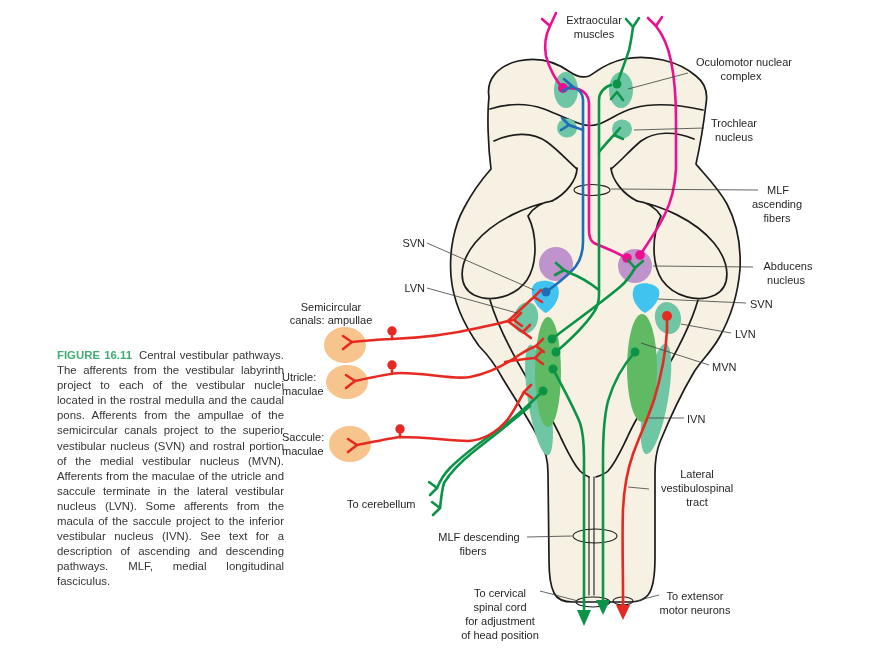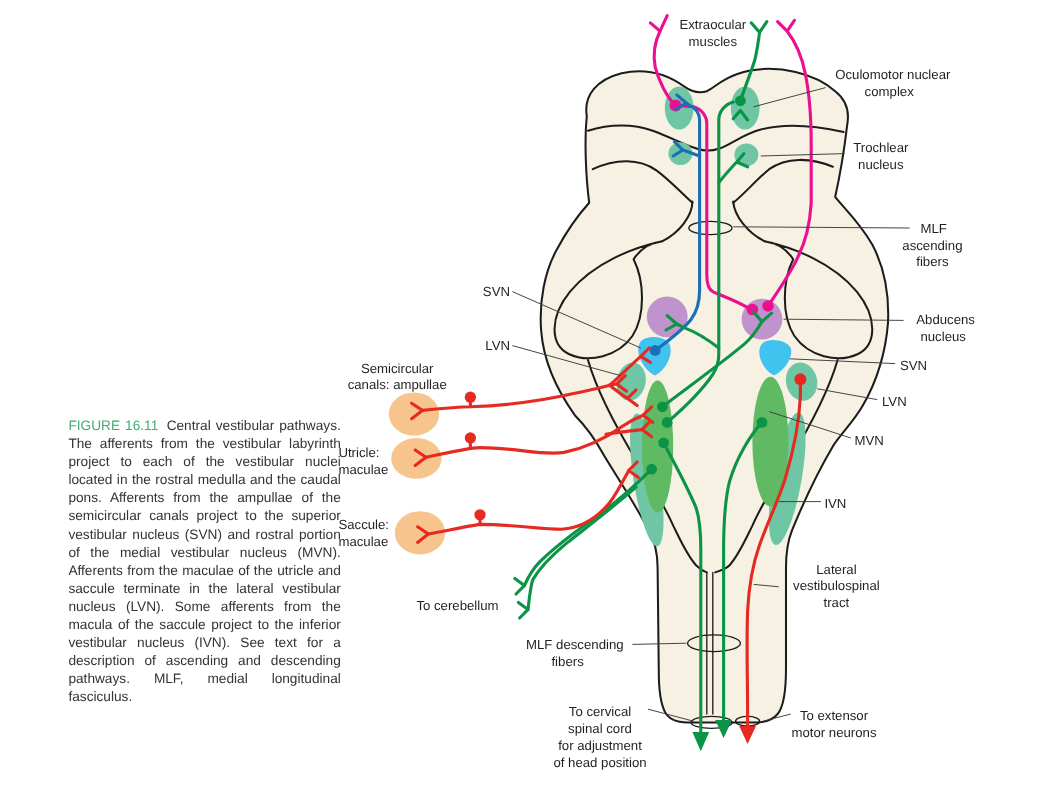--- a/index.html
+++ b/index.html
@@ -19,21 +19,21 @@
   .f-pink{fill:none;stroke:var(--fiber-pink,#ec1090);stroke-width:2.6;stroke-linecap:round;stroke-linejoin:round;}
   .dot-red{fill:var(--fiber-red,#e62a22);}
   .dot-green{fill:var(--fiber-green,#0b9447);}
   .dot-blue{fill:var(--fiber-blue,#1d6eb7);}
   .dot-pink{fill:var(--fiber-pink,#ec1090);}
   .arr-green{fill:var(--fiber-green,#0b9447);stroke:none;}
   .arr-red{fill:var(--fiber-red,#e62a22);stroke:none;}
   .pointer{fill:none;stroke:var(--pointer-line,#3d3d3d);stroke-width:0.8;}
   .lbl{font-size:11px;fill:var(--text-dark,#231f20);}
   .caption{position:absolute;left:57px;top:348px;width:227px;font-size:11.4px;line-height:15.1px;text-align:justify;color:#343434;}
-  .figtag{color:var(--figure-label-green,#3fae74);font-weight:normal;margin-right:7px;}
+  .figtag{color:var(--figure-label-green,#3fae74);font-weight:bold;margin-right:7px;}
 </style>
 </head>
 <body>
 
 <svg id="diagram" width="872" height="656" viewBox="0 0 872 656">
 
   <g>
     <path class="body-fill" d="M 489,97 C 486,79 498,66 518,61 C 541,56 559,64 570,72 C 577,77 583,78 589,76 C 596,73 602,64 624,59 C 649,54 679,61 696,76 C 705,83 708,93 706,104 C 704,121 700,146 696,164 C 702,172 717,186 727,204 C 737,223 741,247 740,269 C 738,294 731,317 719,338 C 711,352 701,361 694,372 C 681,394 669,420 660,442 C 656,452 655,463 655,473 L 655,557 C 655,577 653,589 648,595 C 644,600 637,602 630,602 L 573,602 C 563,602 557,599 554,593 C 550,585 549,574 549,560 L 548,473 C 548,461 546,451 540,441 C 530,421 515,399 503,379 C 496,366 489,356 479,346 C 464,325 453,301 451,276 C 449,251 454,226 464,208 C 472,193 482,179 491,169 C 488,146 487,116 489,97 Z"></path>
     <path class="outline" d="M 490,109 C 508,103 528,103 544,109 C 560,115 571,121 581,124 C 587,126 593,126 599,124 C 608,121 619,112 634,108 C 652,103 676,104 703,110"></path>
     <path class="outline" d="M 494,141 C 513,132 533,132 547,142 C 558,150 568,161 577,169"></path>

